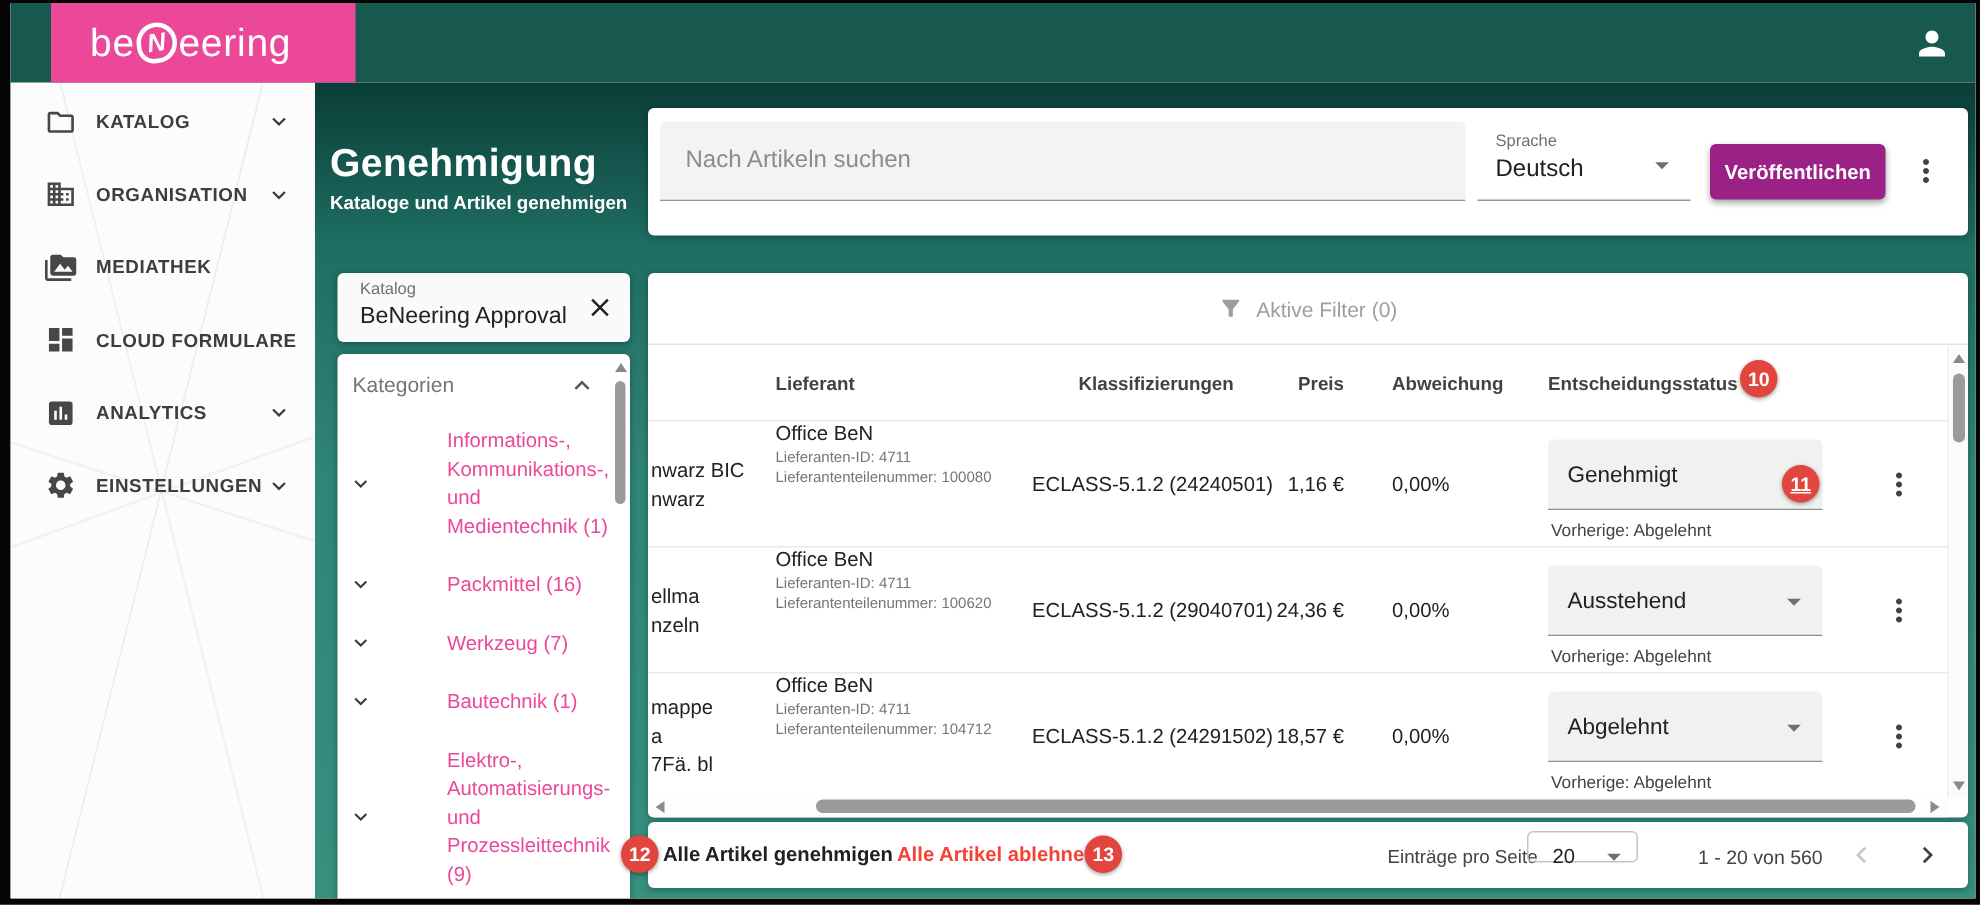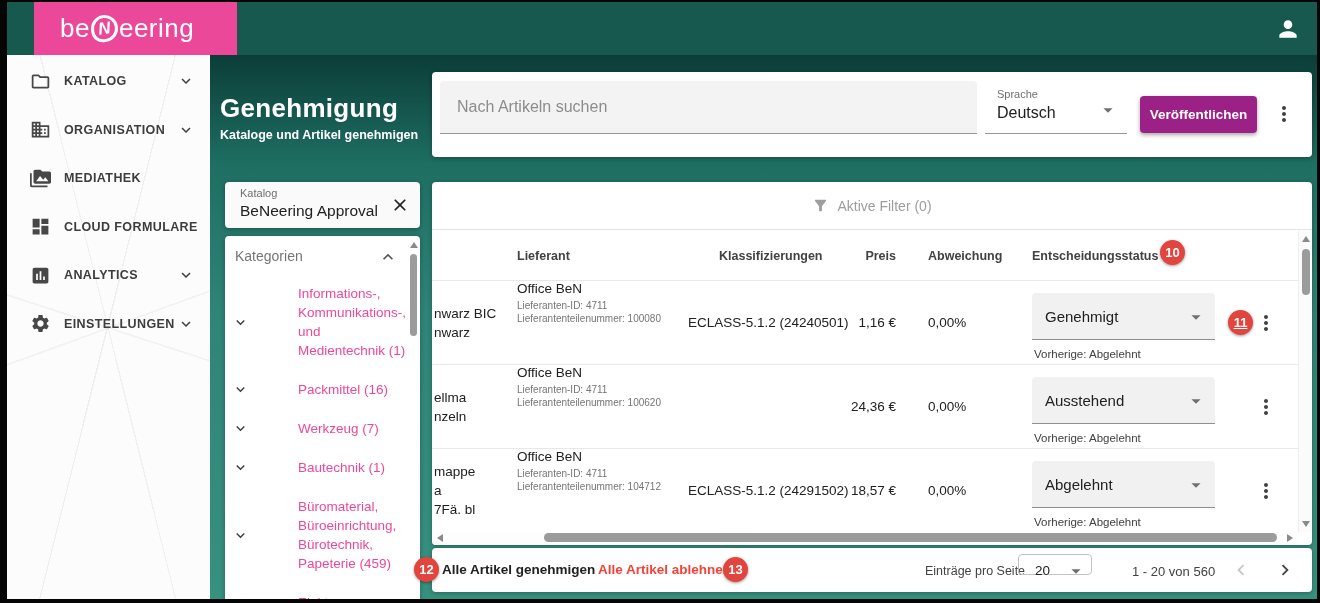--- a/index.html
+++ b/index.html
@@ -106,21 +106,21 @@
   .per-page-select { position:absolute; left:586px; top:6px; width:74px; height:21px; border:1px solid #c4c4c4; border-radius:4px; cursor:pointer; }
   .pp-value { position:absolute; left:16px; top:8px; font-size:13.5px; color:#212121; }
   .pp-caret { position:absolute; right:4px; top:5px; width:22px; height:22px; color:#6f6f6f; }
   .range-label { position:absolute; left:700px; top:16px; font-size:13px; color:#424242; }
   .page-prev { position:absolute; left:798px; top:11px; width:22px; height:22px; color:#c7c7c7; cursor:pointer; }
   .page-next { position:absolute; left:842px; top:11px; width:22px; height:22px; color:#424242; cursor:pointer; }
 
   
   .badge { position:absolute; width:25px; height:25px; border-radius:50%; background:#E2453D; color:#fff; font-size:13px; font-weight:700; display:flex; align-items:center; justify-content:center; box-shadow:0 1px 3px rgba(0,0,0,.4); z-index:20; }
   .badge-10 { left:950px; top:185px; }
-  .badge-11 { left:1018px; top:255px;text-decoration:underline; }
+  .badge-11 { left:978px; top:255px;text-decoration:underline; }
   .badge-12 { left:204px; top:502px; }
   .badge-13 { left:513px; top:502px; }
 </style>
 </head>
 <body>
 
 <div class="app">
 
   <header class="topbar">
     <div class="logo-band">
@@ -276,28 +276,20 @@
             </span>
           <span class="cat-text">Werkzeug (7)</span>
         </div>
         <div class="cat-item">
           <span class="cat-chevron">
               <svg viewBox="0 0 24 24">
                 <path d="M16.59 8.59 12 13.17 7.41 8.59 6 10l6 6 6-6z"></path>
               </svg>
             </span>
           <span class="cat-text">Bautechnik (1)</span>
-        </div>
-        <div class="cat-item">
-          <span class="cat-chevron">
-              <svg viewBox="0 0 24 24">
-                <path d="M16.59 8.59 12 13.17 7.41 8.59 6 10l6 6 6-6z"></path>
-              </svg>
-            </span>
-          <span class="cat-text">Büromaterial, Büroeinrichtung, Bürotechnik, Papeterie (459)</span>
         </div>
         <div class="cat-item">
           <span class="cat-chevron">
               <svg viewBox="0 0 24 24">
                 <path d="M16.59 8.59 12 13.17 7.41 8.59 6 10l6 6 6-6z"></path>
               </svg>
             </span>
           <span class="cat-text">Elektro-, Automatisierungs- und Prozessleittechnik (9)</span>
         </div>
 
@@ -362,20 +354,21 @@
         <div class="trow">
           <div class="c-article">
             <div>ellma</div>
             <div>nzeln</div>
           </div>
           <div class="c-supplier">
             <div class="sup-name">Office BeN</div>
             <div class="sup-sub">Lieferanten-ID: 4711</div>
             <div class="sup-sub">Lieferantenteilenummer: 100620</div>
           </div>
+          <div class="c-class">ECLASS-5.1.2 (29040701)</div>
           <div class="c-price">24,36 €</div>
           <div class="c-dev">0,00%</div>
           <div class="c-status">
             <div class="status-box">
               <span class="status-value">Ausstehend</span>
               <span class="status-caret">
                   <svg viewBox="0 0 24 24">
                     <path d="M7 10l5 5 5-5z"></path>
                   </svg>
                 </span>

